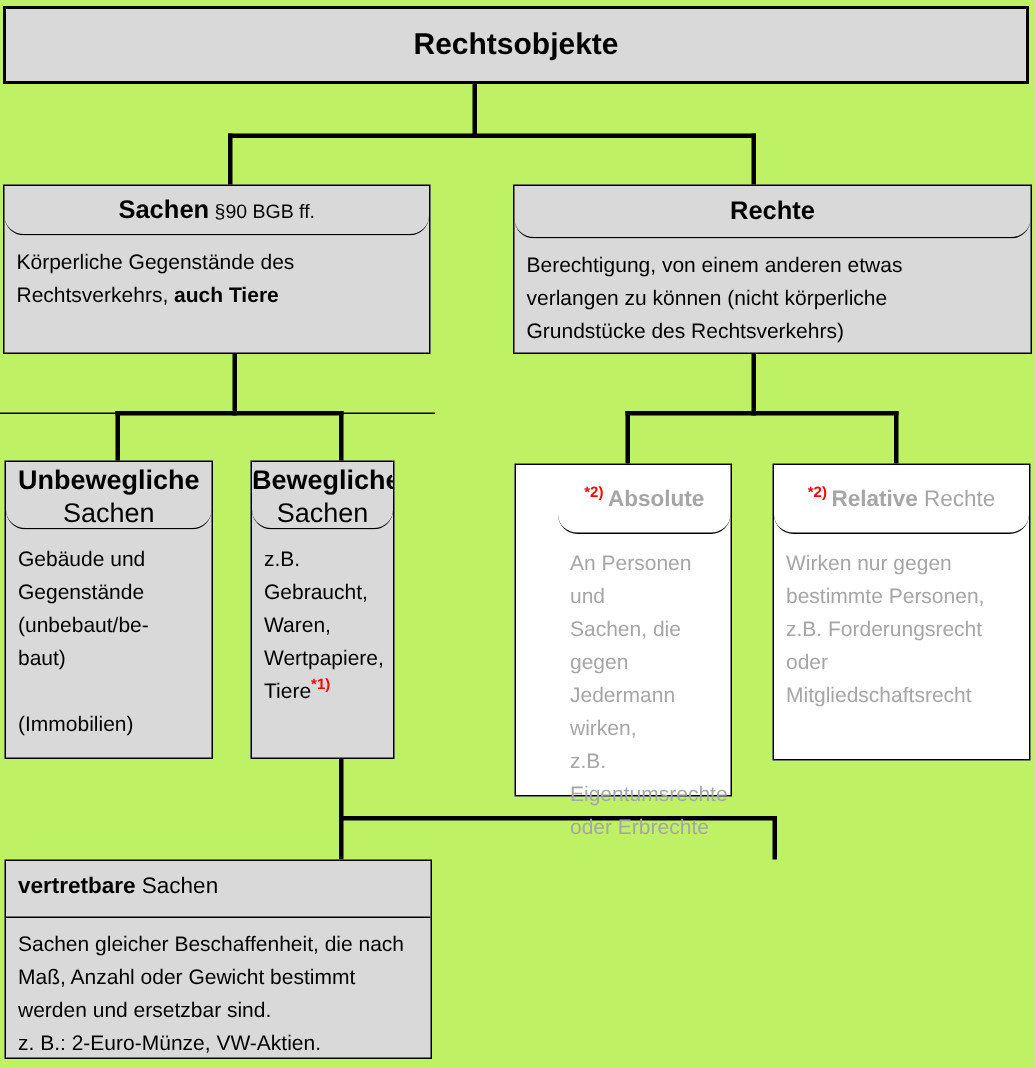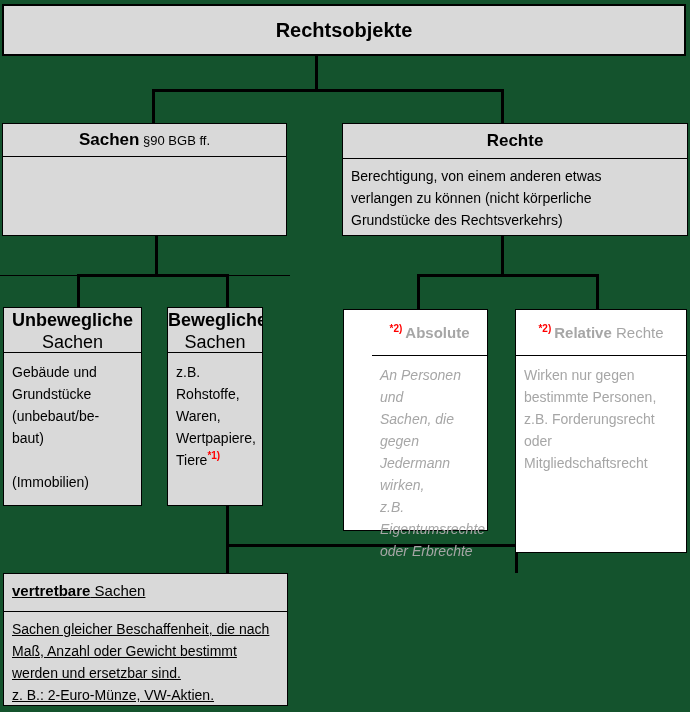--- a/index.html
+++ b/index.html
@@ -1,23 +1,23 @@
 <!DOCTYPE html>
 <html><head>
 <meta charset="utf-8">
 <style>
   html,body{margin:0;padding:0;background:#fff;}
   .canvas{
-    position:relative;width:690px;height:712px;background:#14532d;
+    position:relative;width:690px;height:712px;background:#bef264;
     font-family:"Liberation Sans",sans-serif;color:#000;overflow:hidden;
   }
   .box{position:absolute;box-sizing:border-box;border:1px solid #000;background:#d9d9d9;}
   .box.white{background:#ffffff;color:#a6a6a6;}
   .hdr{box-sizing:border-box;border-bottom:1px solid #000;overflow:hidden;}
-  .hdr.center{text-align:center;}
+  .hdr.center{text-align:center;border-radius:13px;}
   .body{font-size:14px;line-height:22px;padding:6px 4px 0 8px;overflow:hidden;}
   .pre{white-space:pre-line;}
   .line{position:absolute;background:#000;}
   b{font-weight:bold;}
   sup.note{color:#ff0000;font-weight:bold;font-size:10px;vertical-align:super;line-height:0;}
   .title-box{
     position:absolute;box-sizing:border-box;left:2px;top:4px;width:684px;height:52px;
     border:2px solid #000;background:#d9d9d9;display:flex;align-items:center;justify-content:center;
     font-size:20px;font-weight:bold;
   }
@@ -52,73 +52,75 @@
   <div class="line" style="left:226px;top:506px;width:3px;height:67px;"></div>
   <div class="line" style="left:226px;top:544px;width:292px;height:3px;"></div>
   <div class="line" style="left:515px;top:544px;width:3px;height:29px;"></div>
 
   <div class="title-box">
     <span>Rechtsobjekte</span>
   </div>
 
   <div class="box" style="left:2px;top:123px;width:285px;height:113px;">
     <div class="hdr hdr-main center"><b>Sachen</b><span class="suffix"> §90 BGB ff.</span></div>
+    <div class="body pre"><span>Körperliche Gegenstände des
+Rechtsverkehrs, </span><b>auch Tiere</b></div>
   </div>
 
   <div class="box" style="left:342px;top:123px;width:346px;height:113px;">
     <div class="hdr center" style="height:35px;line-height:34px;font-size:17px;"><b>Rechte</b></div>
     <div class="body pre">Berechtigung, von einem anderen etwas
 verlangen zu können (nicht körperliche
 Grundstücke des Rechtsverkehrs)</div>
   </div>
 
   <div class="box" style="left:3px;top:307px;width:139px;height:199px;">
     <div class="hdr hdr-two center">
       <div><b>Unbewegliche</b></div>
       <div>Sachen</div>
     </div>
     <div class="body pre" style="padding-top:8px;">Gebäude und
-Grundstücke
+Gegenstände
 (unbebaut/be-
 baut)
 
 (Immobilien)</div>
   </div>
 
   <div class="box" style="left:167px;top:307px;width:96px;height:199px;">
     <div class="hdr hdr-two center">
       <div><b>Bewegliche</b></div>
       <div>Sachen</div>
     </div>
-    <div class="body pre" style="padding-top:8px;"><span>z.B. Rohstoffe,
+    <div class="body pre" style="padding-top:8px;"><span>z.B. Gebraucht,
 Waren,
 Wertpapiere,
 Tiere</span><sup class="note">*1)</sup></div>
   </div>
 
   <div class="box white" style="left:343px;top:309px;width:145px;height:222px;padding-left:28px;">
     <div class="hdr hdr-note center"><sup class="note">*2)</sup><b>Absolute</b><span> Rechte</span></div>
-    <div class="body pre" style="padding-top:8px;font-style:italic;">An Personen und
+    <div class="body pre" style="padding-top:8px;">An Personen und
 Sachen, die gegen
 Jedermann wirken,
 z.B.
 Eigentumsrechte
 oder Erbrechte</div>
   </div>
 
-  <div class="box white" style="left:515px;top:309px;width:172px;height:244px;">
+  <div class="box white" style="left:515px;top:309px;width:172px;height:198px;">
     <div class="hdr hdr-note center"><sup class="note">*2)</sup><b>Relative</b><span> Rechte</span></div>
     <div class="body pre" style="padding-top:8px;">Wirken nur gegen
 bestimmte Personen,
 z.B. Forderungsrecht
 oder
 Mitgliedschaftsrecht</div>
   </div>
 
-  <div class="box" style="left:3px;top:573px;width:285px;height:133px;text-decoration:underline;">
+  <div class="box" style="left:3px;top:573px;width:285px;height:133px;">
     <div class="hdr hdr-left"><b>vertretbare</b><span> Sachen</span></div>
     <div class="body pre" style="padding-right:2px;">Sachen gleicher Beschaffenheit, die nach
 Maß, Anzahl oder Gewicht bestimmt
 werden und ersetzbar sind.
 z. B.: 2-Euro-Münze, VW-Aktien.</div>
   </div>
 
 
 </div>
 

